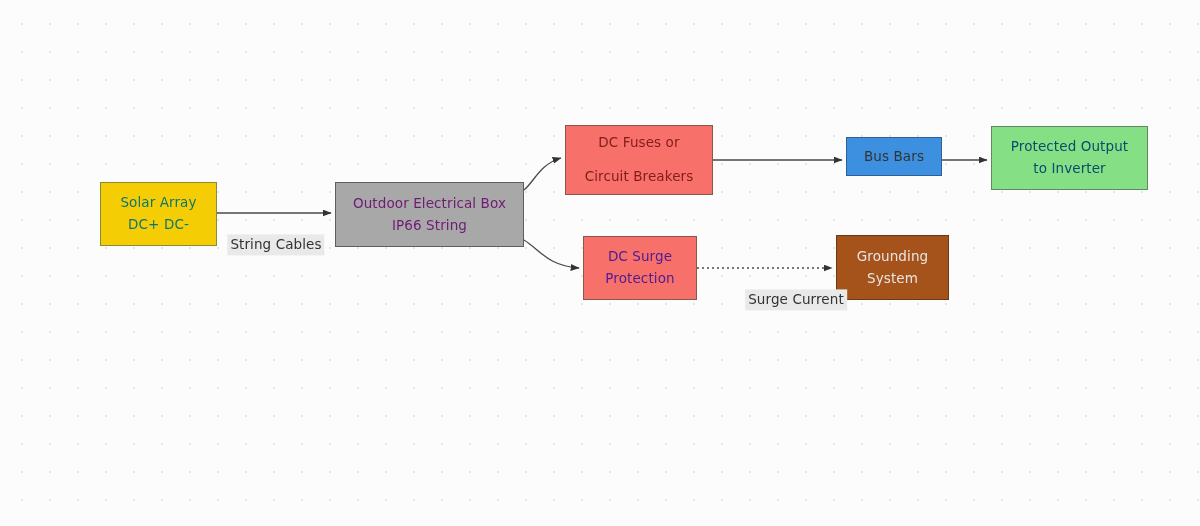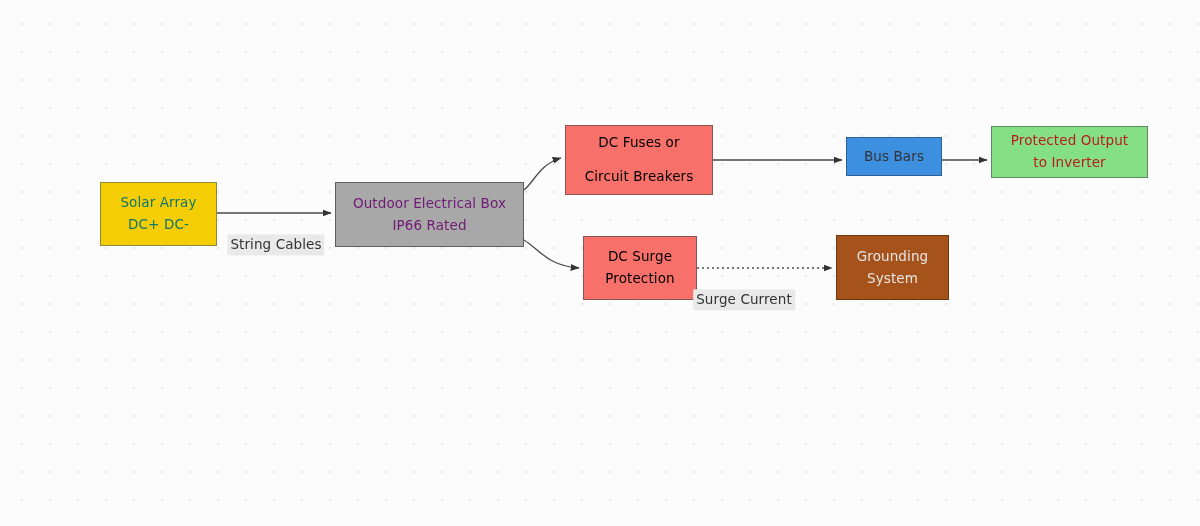--- a/index.html
+++ b/index.html
@@ -74,25 +74,25 @@
         <path d="M 524 190 C 534 182 540 164 561 158" fill="none" stroke="#4a4a4a" stroke-width="1.3" marker-end="url(#arrow)"></path>
         <path d="M 524 240 C 540 250 548 266 579 268" fill="none" stroke="#4a4a4a" stroke-width="1.3" marker-end="url(#arrow)"></path>
         <path d="M 713 160 L 842 160" fill="none" stroke="#4a4a4a" stroke-width="1.3" marker-end="url(#arrow)"></path>
         <path d="M 942 160 L 987 160" fill="none" stroke="#4a4a4a" stroke-width="1.3" marker-end="url(#arrow)"></path>
         <path d="M 697 268 L 832 268" fill="none" stroke="#4a4a4a" stroke-width="1.3" stroke-dasharray="2 3" marker-end="url(#arrow)"></path>
       </g>
   </svg>
 
   <div id="nodes-layer">
       <div class="node" style="left: 100px; top: 182px; width: 117px; height: 64px; background: rgb(245, 205, 5); border-color: rgb(138, 138, 58); color: #0f766e;"><span class="ln">Solar Array</span><span class="ln">DC+ DC-</span></div>
-      <div class="node" style="left: 335px; top: 182px; width: 189px; height: 65px; background: rgb(168, 168, 168); border-color: rgb(94, 94, 94); color: #701a75;"><span class="ln">Outdoor Electrical Box</span><span class="ln">IP66 Rated</span></div>
-      <div class="node" style="left: 565px; top: 125px; width: 148px; height: 70px; background: rgb(248, 112, 106); border-color: rgb(138, 86, 82); color: #000000; gap: 12px;"><span class="ln">DC Fuses or</span><span class="ln">Circuit Breakers</span></div>
-      <div class="node" style="left: 583px; top: 236px; width: 114px; height: 64px; background: rgb(248, 112, 106); border-color: rgb(138, 86, 82); color: #000000;"><span class="ln">DC Surge</span><span class="ln">Protection</span></div>
+      <div class="node" style="left: 335px; top: 182px; width: 189px; height: 65px; background: rgb(168, 168, 168); border-color: rgb(94, 94, 94); color: #701a75;"><span class="ln">Outdoor Electrical Box</span><span class="ln">IP66 String</span></div>
+      <div class="node" style="left: 565px; top: 125px; width: 148px; height: 70px; background: rgb(248, 112, 106); border-color: rgb(138, 86, 82); color: #7f1d1d; gap: 12px;"><span class="ln">DC Fuses or</span><span class="ln">Circuit Breakers</span></div>
+      <div class="node" style="left: 583px; top: 236px; width: 114px; height: 64px; background: rgb(248, 112, 106); border-color: rgb(138, 86, 82); color: #4c1d95;"><span class="ln">DC Surge</span><span class="ln">Protection</span></div>
       <div class="node" style="left: 846px; top: 137px; width: 96px; height: 39px; background: rgb(61, 143, 224); border-color: rgb(47, 95, 148); color: rgb(51, 51, 51);"><span class="ln">Bus Bars</span></div>
-      <div class="node" style="left: 991px; top: 126px; width: 157px; height: 52px; background: rgb(133, 224, 133); border-color: rgb(94, 138, 94); color: #b91c1c;"><span class="ln">Protected Output</span><span class="ln">to Inverter</span></div>
+      <div class="node" style="left: 991px; top: 126px; width: 157px; height: 64px; background: rgb(133, 224, 133); border-color: rgb(94, 138, 94); color: #0c4a6e;"><span class="ln">Protected Output</span><span class="ln">to Inverter</span></div>
       <div class="node" style="left: 836px; top: 235px; width: 113px; height: 65px; background: rgb(166, 83, 27); border-color: rgb(107, 56, 17); color: #e5e5e5;"><span class="ln">Grounding</span><span class="ln">System</span></div>
     </div>
   <div id="labels-layer">
       <div class="edge-label" style="left: 276px; top: 213px; background: rgb(233, 233, 233);">String Cables</div>
-      <div class="edge-label" style="left: 744px; top: 268px; background: rgb(233, 233, 233);">Surge Current</div>
+      <div class="edge-label" style="left: 796px; top: 268px; background: rgb(233, 233, 233);">Surge Current</div>
     </div>
 
 </div>
 
 </body></html>

